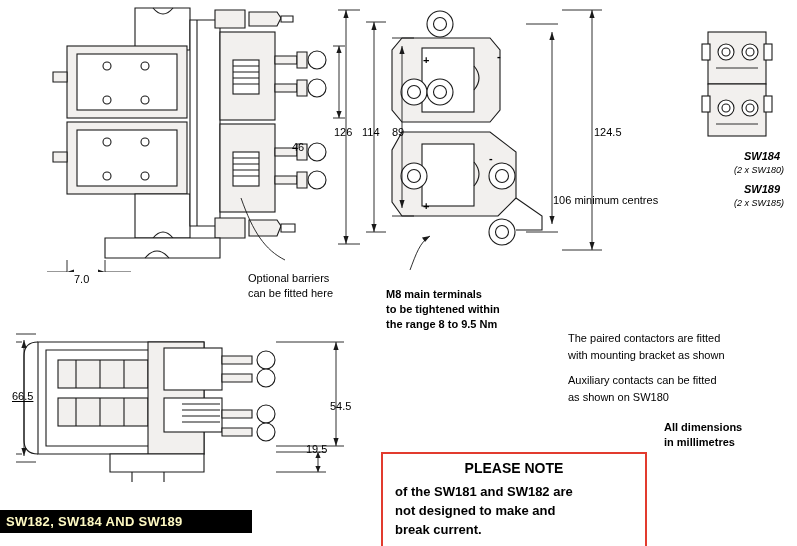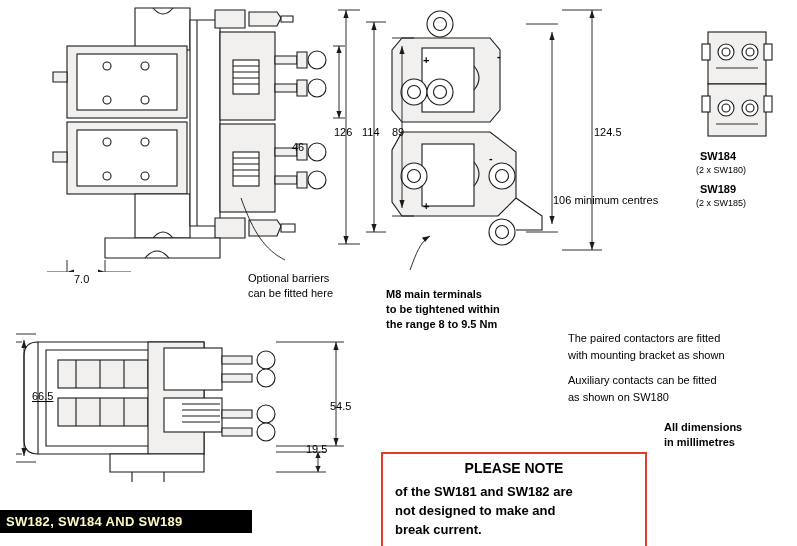--- a/index.html
+++ b/index.html
@@ -28,21 +28,21 @@
   .banner{
     background:#000;color:#fef9c3;font-weight:bold;font-size:13px;
     padding:4px 8px 4px 6px;letter-spacing:0.3px;
   }
   .rotated{
     transform:rotate(-90deg);
     transform-origin:left top;
     white-space:nowrap;
     font-size:11px;
   }
-  .center{text-align:left;}
+  .center{text-align:right;font-style:italic;}
 </style>
 </head>
 <body>
 
 <div class="abs" style="left:45px;top:2px;">
   <svg width="310" height="270" viewBox="0 0 310 270">
     <g fill="none" stroke="#1a1a1a" stroke-width="1.1">
 
       <path d="M90 6 L145 6 L145 48 L90 48 Z" fill="#fff"></path>
       <path d="M108 6 q10 12 20 0"></path>
@@ -262,21 +262,21 @@
       <path d="M322 16 l-2.6 8 h5.2 z" fill="#1a1a1a" stroke="none"></path>
       <path d="M322 120 l-2.6 -8 h5.2 z" fill="#1a1a1a" stroke="none"></path>
 
       <path d="M262 126 L312 126 M262 146 L312 146" stroke-width="0.9"></path>
       <path d="M304 126 L304 146" stroke-width="0.9"></path>
       <path d="M304 126 l-2.6 6 h5.2 z" fill="#1a1a1a" stroke="none"></path>
       <path d="M304 146 l-2.6 -6 h5.2 z" fill="#1a1a1a" stroke="none"></path>
     </g>
   </svg>
 </div>
-<div class="abs lbl" style="left:32px;top:390px;text-decoration:underline;">66.5</div>
+<div class="abs lbl" style="left:12px;top:390px;text-decoration:underline;">66.5</div>
 <div class="abs lbl" style="left:330px;top:400px;">54.5</div>
 <div class="abs lbl" style="left:306px;top:443px;">19.5</div>
 
 <div class="abs lbl" style="left:568px;top:332px;">The paired contactors are fitted</div>
 <div class="abs lbl" style="left:568px;top:349px;">with mounting bracket as shown</div>
 <div class="abs lbl" style="left:568px;top:374px;">Auxiliary contacts can be fitted</div>
 <div class="abs lbl" style="left:568px;top:391px;">as shown on SW180</div>
 
 <div class="abs lbl bold" style="left:664px;top:421px;">All dimensions</div>
 <div class="abs lbl bold" style="left:664px;top:436px;">in millimetres</div>

